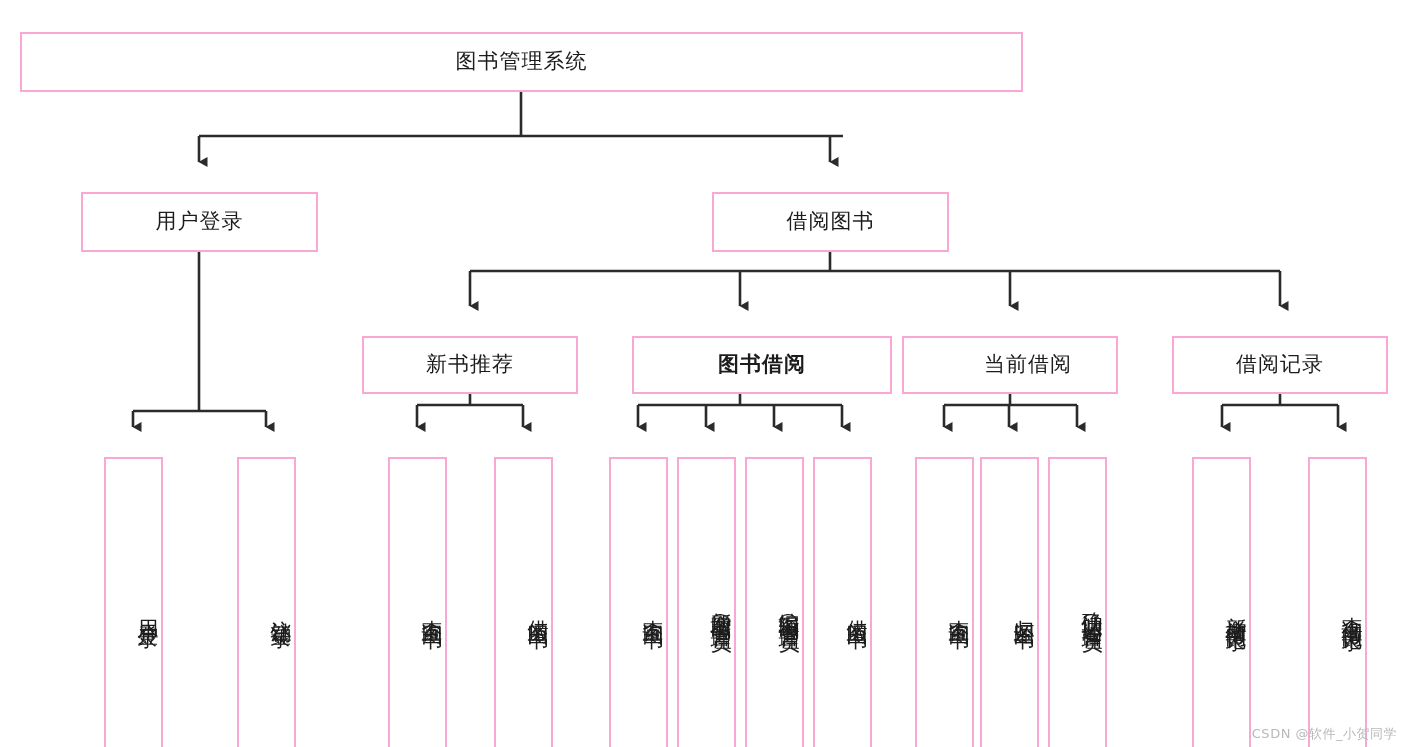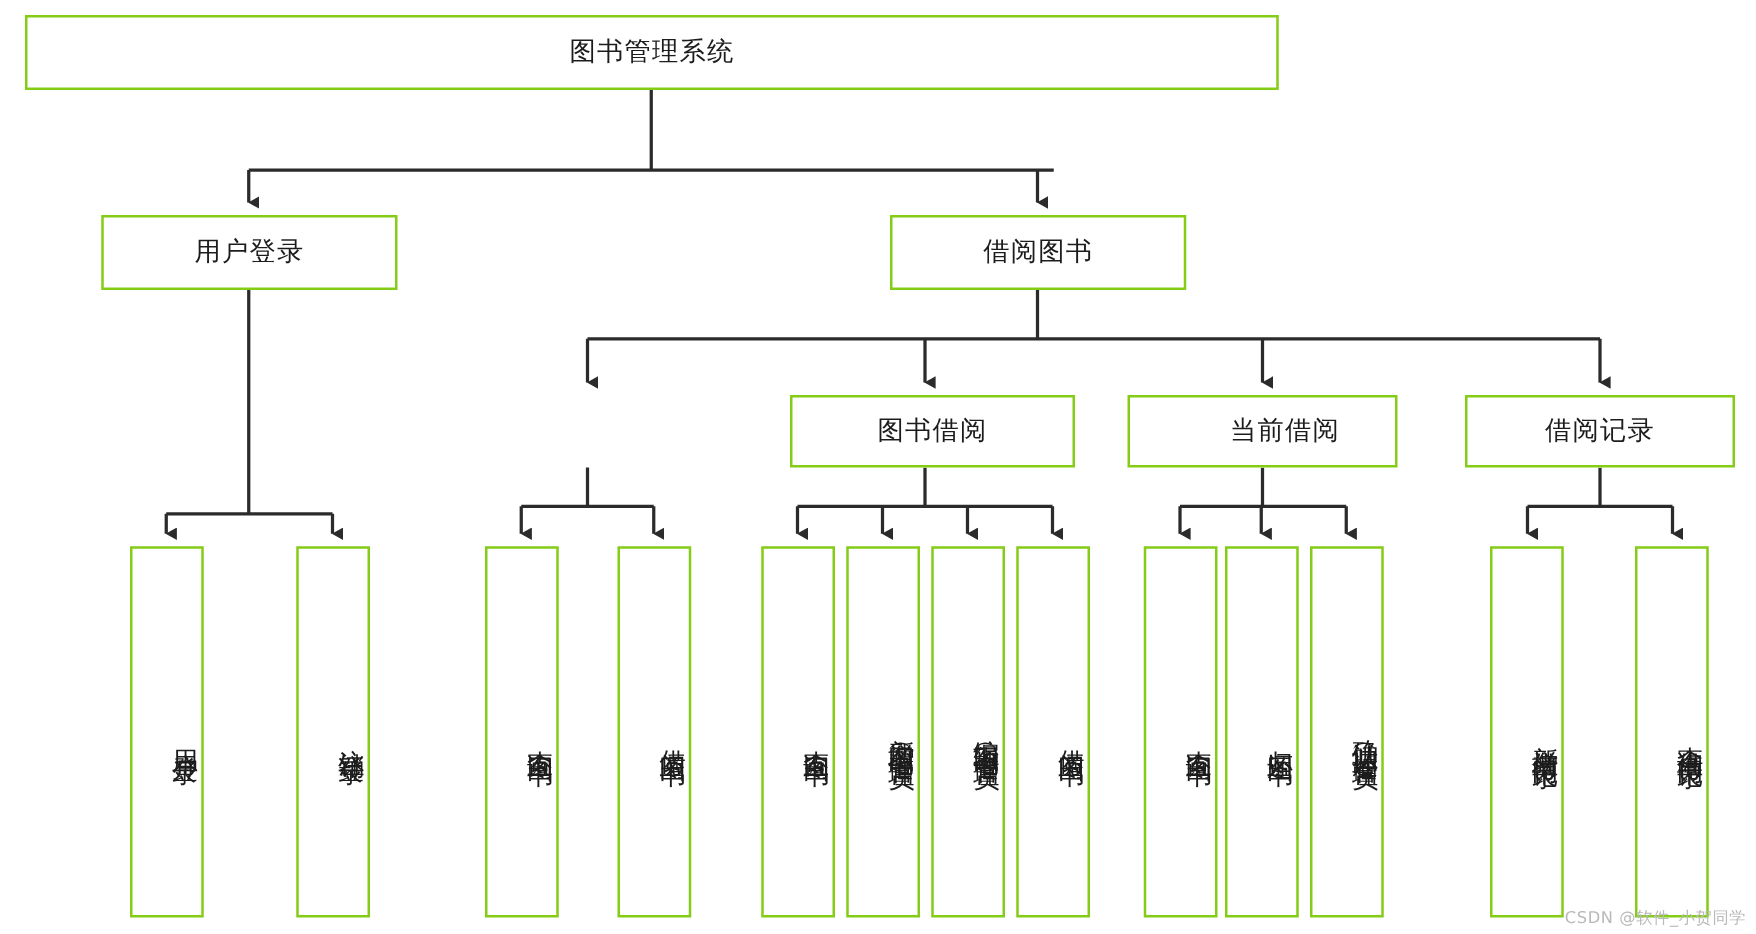--- a/index.html
+++ b/index.html
@@ -22,26 +22,27 @@
     position: absolute;
     left: 0;
     top: 0;
     width: 1405px;
     height: 747px;
   }
   .node {
     position: absolute;
     box-sizing: border-box;
     background: #ffffff;
-    border: 2px solid #84cc16;
+    border: 2px solid #f9a8d4;
     display: flex;
     align-items: center;
     justify-content: center;
     color: #1c1c1c;
     letter-spacing: 1px;
+    margin-top: 20px;
   }
   .node.horiz {
     font-size: 21px;
     line-height: 1.2;
     white-space: nowrap;
   }
   .node.vert {
     font-size: 21px;
     line-height: 1.32;
     writing-mode: vertical-rl;
@@ -124,21 +125,24 @@
     <span>图书管理系统</span>
   </div>
 
   <div class="node horiz" style="left:81px; top:172px; width:237px; height:60px;">
     <span>用户登录</span>
   </div>
   <div class="node horiz" style="left:712px; top:172px; width:237px; height:60px;">
     <span>借阅图书</span>
   </div>
 
-  <div class="node horiz" style="left:632px; top:316px; width:228px; height:58px;">
+  <div class="node horiz" style="left:362px; top:316px; width:216px; height:58px;">
+    <span>新书推荐</span>
+  </div>
+  <div class="node horiz" style="left:632px; top:316px; width:260px; height:58px;font-weight:bold;">
     <span>图书借阅</span>
   </div>
   <div class="node horiz" style="left:902px; top:316px; width:216px; height:58px;padding-left:36px;">
     <span>当前借阅</span>
   </div>
   <div class="node horiz" style="left:1172px; top:316px; width:216px; height:58px;">
     <span>借阅记录</span>
   </div>
 
   <div class="node vert" style="left:104px; top:437px; width:59px; height:297px;">

